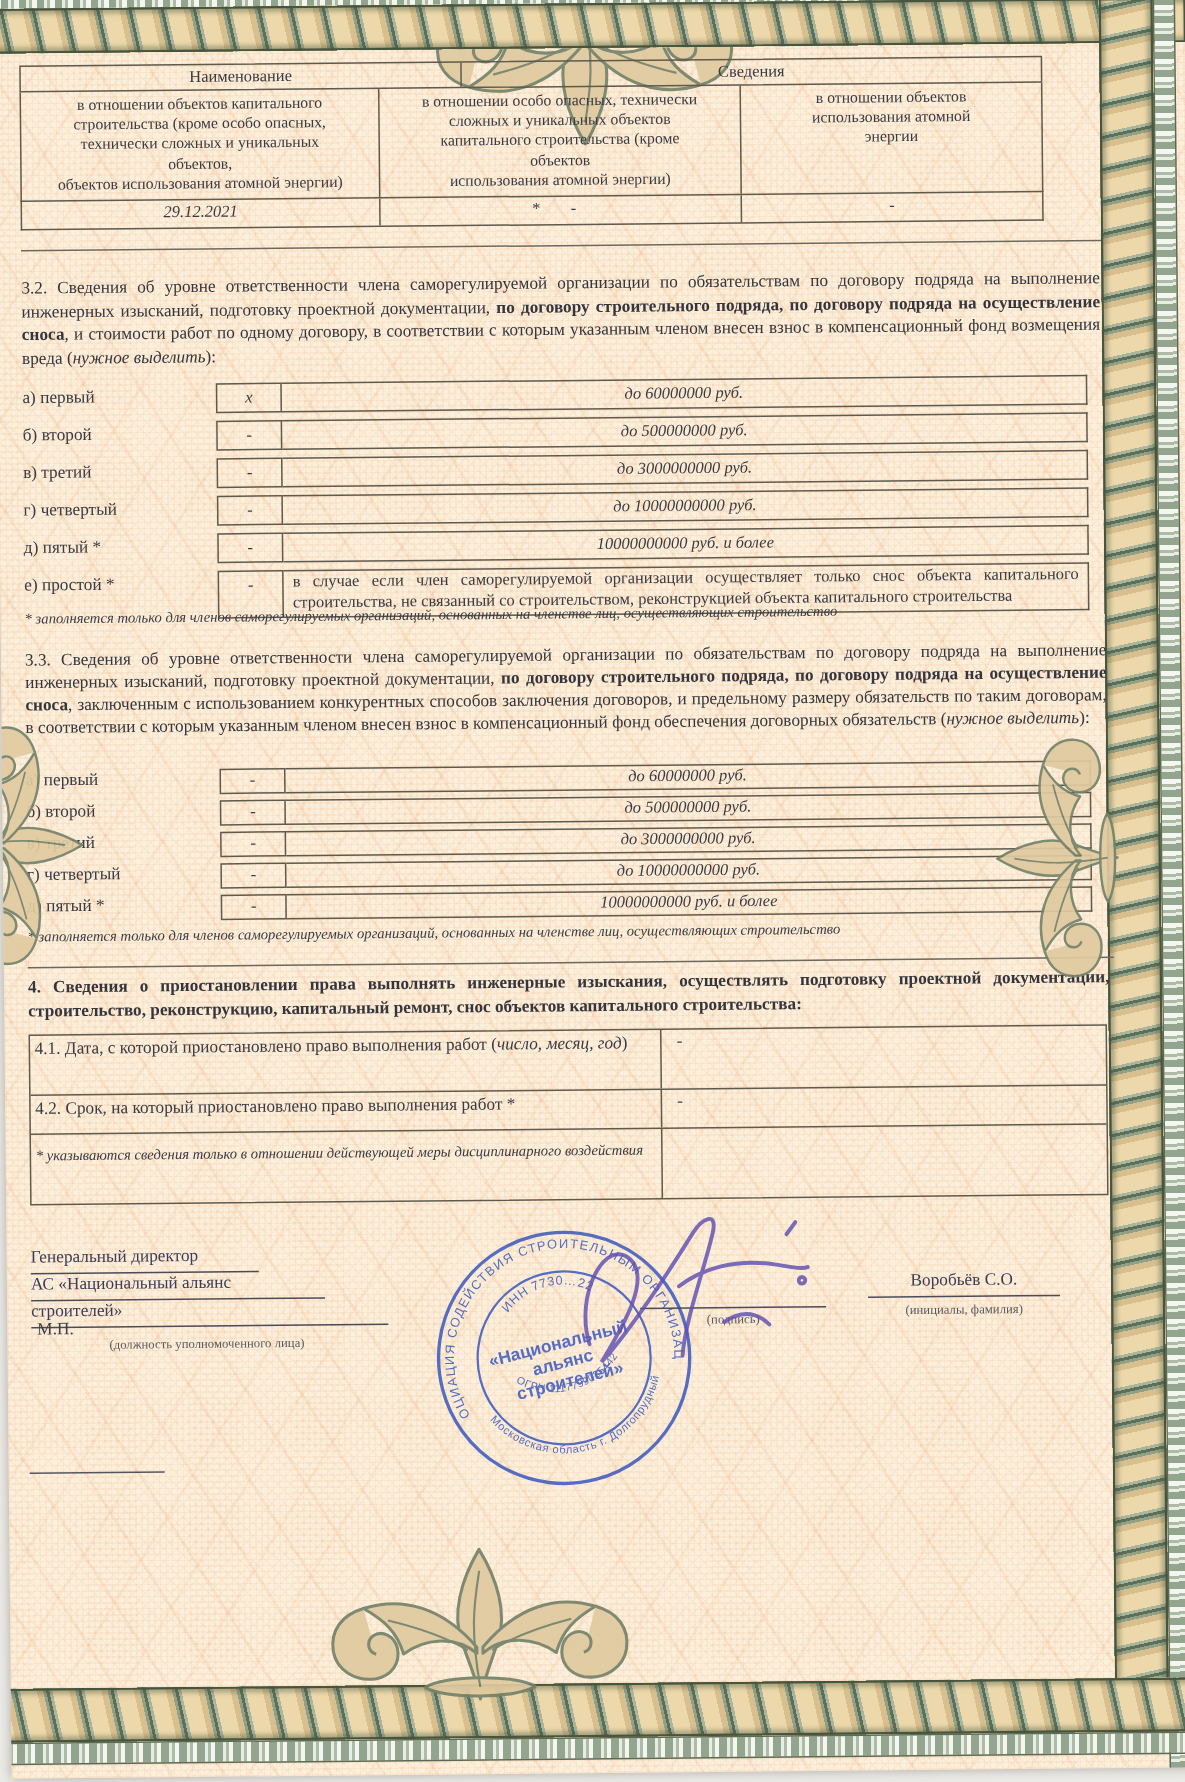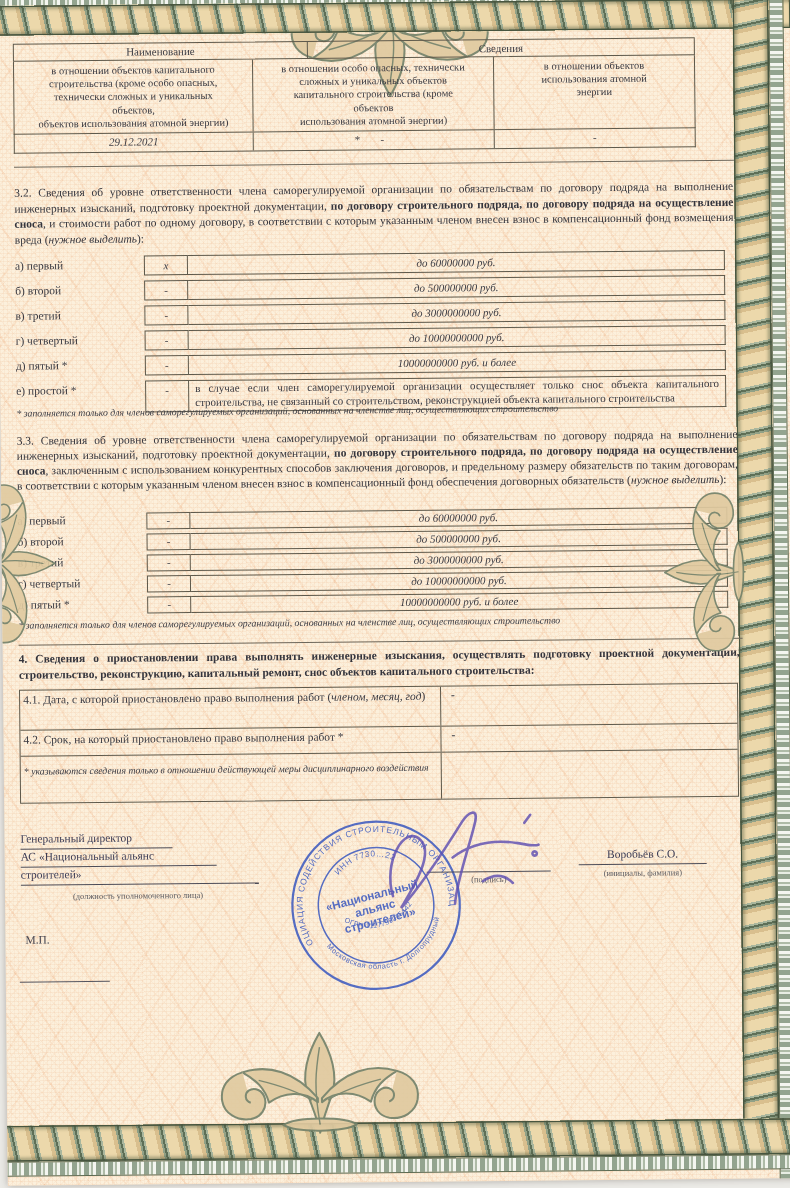--- a/index.html
+++ b/index.html
@@ -96,21 +96,21 @@
   .t4r3 .t4l { font-style:italic; font-size:9.8px; line-height:12.5px; padding-top:9px; }
   .t4v { flex:1; padding:2px 0 0 10px; font-size:11.5px; }
 
   
   .uline { border-bottom:1px solid #4c4c58; color:#3c3c55; font-size:11.5px; height:17px; }
   .smallcap { font-size:8.5px; color:#5a5a60; text-align:center; line-height:11px; }
   #post1 { left:18px; top:829px; width:152px; }
   #post2 { left:18px; top:847px; width:196px; }
   #post3 { left:18px; top:865px; width:238px; }
   #postcap { left:55px; top:888px; width:160px; }
-  #mp { left:22px; top:930px; font-size:11.5px; color:#3f3f4c; }
+  #mp { left:22px; top:877px; font-size:11.5px; color:#3f3f4c; }
   #shortline { left:16px; top:978px; width:90px; height:0; border-top:1px solid #55555f; }
   #signline { left:424px; top:872px; width:124px; height:0; border-top:1px solid #4c4c58; z-index:6; }
   #signcap  { left:424px; top:875px; width:124px; z-index:6; }
   #name    { left:576px; top:850px; width:128px; text-align:center; }
   #namecap { left:576px; top:870px; width:128px; }
 
   #stamp { left:280px; top:812px; width:186px; height:186px; transform:rotate(-14deg);
            opacity:.88; z-index:5; }
   #autograph { left:362px; top:796px; width:190px; height:128px; z-index:7; opacity:.82; }
 </style>
@@ -260,21 +260,21 @@
 
     <div class="fnote z" style="left:18px; top:616px; width:724px;">* заполняется только для членов саморегулируемых организаций, основанных на членстве лиц, осуществляющих строительство</div>
 
     <div class="hline z" style="left:18px; top:641px; width:724px;"></div>
 
     <div class="para z" style="left:18px; top:648px; width:721px; font-weight:bold;">4. Сведения о приостановлении права выполнять инженерные изыскания, осуществлять подготовку проектной документации, строительство, реконструкцию, капитальный ремонт, снос объектов капитального строительства:</div>
 
     <div class="t4 z">
       <div class="t4r t4r1">
         <div class="t4l">
-          <span>4.1. Дата, с которой приостановлено право выполнения работ (</span><i>членом, месяц, год</i><span>)</span>
+          <span>4.1. Дата, с которой приостановлено право выполнения работ (</span><i>число, месяц, год</i><span>)</span>
         </div>
         <div class="t4v">-</div>
       </div>
       <div class="t4r t4r2">
         <div class="t4l">4.2. Срок, на который приостановлено право выполнения работ *</div>
         <div class="t4v">-</div>
       </div>
       <div class="t4r t4r3">
         <div class="t4l">* указываются сведения только в отношении действующей меры дисциплинарного воздействия</div>
         <div class="t4v"></div>

